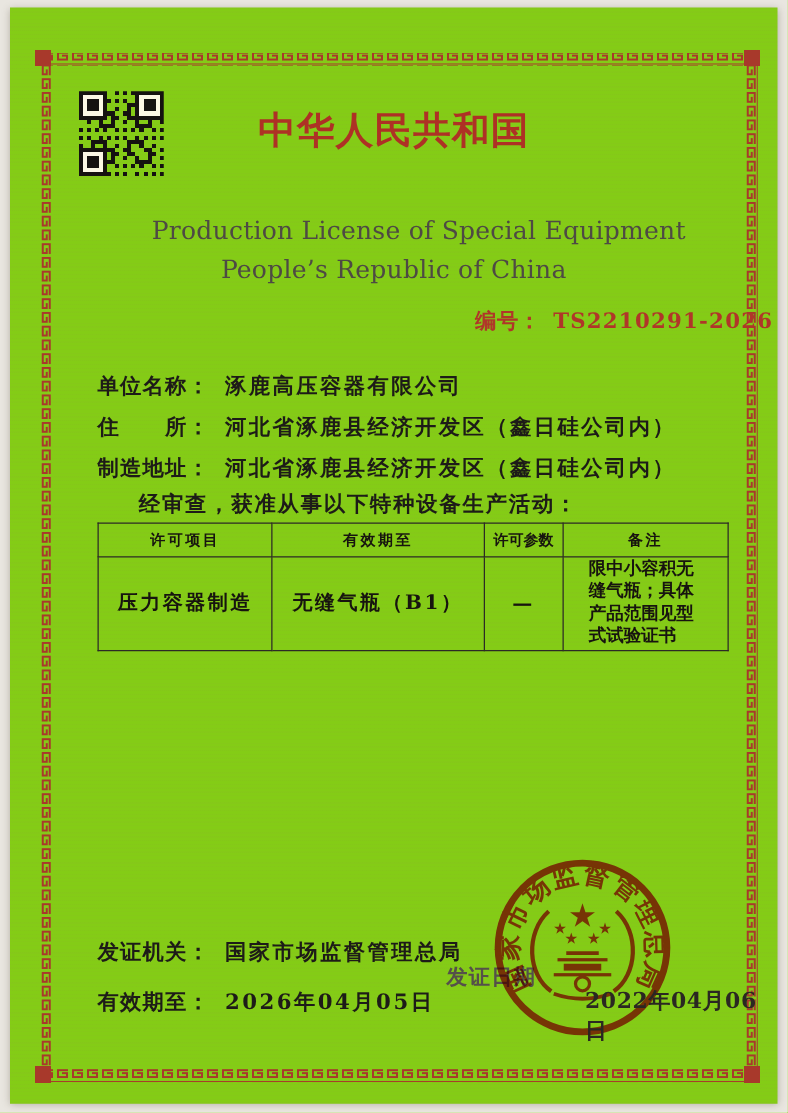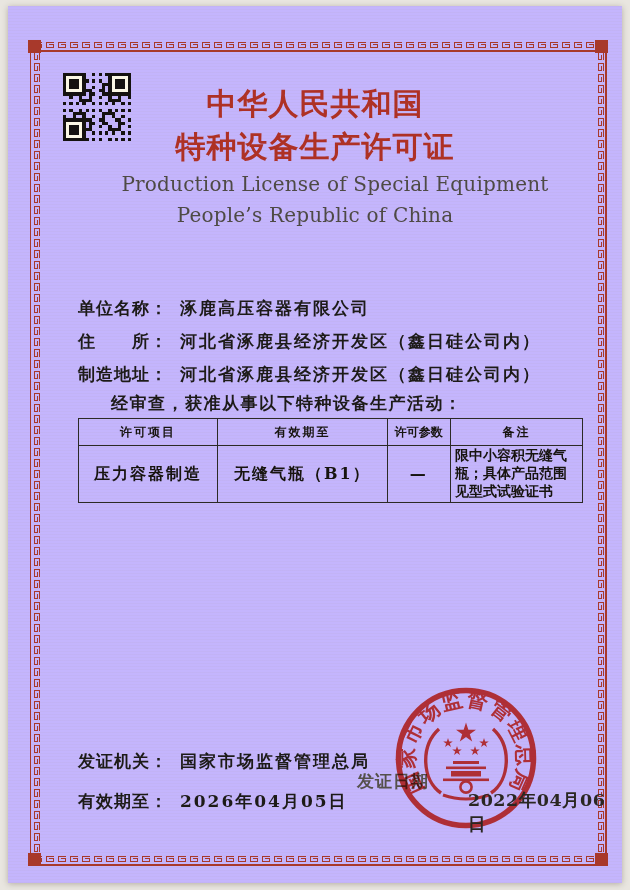--- a/index.html
+++ b/index.html
@@ -6,21 +6,21 @@
   html,body { width: 630px; height: 890px; }
   body {
     font-family: "DejaVu Serif", "Liberation Serif", serif;
     background: #e9e6e0;
     position: relative;
     overflow: hidden;
   }
   .stage { position: absolute; inset: 0; }
   .paper {
     position: absolute; left: 8px; top: 6px; width: 614px; height: 877px;
-    background: #c4b5fd;
+    background: #84cc16;
     box-shadow: 0 1px 6px rgba(80,70,50,.35);
   }
   .paper::before {
     content: ""; position: absolute; inset: 0; pointer-events: none;
     background: repeating-linear-gradient(0deg, rgba(150,130,80,.045) 0 1px, rgba(0,0,0,0) 1px 3px);
   }
   .frame { position: absolute; left: 0; top: 0; width: 614px; height: 877px; pointer-events: none; }
 
   .qr { position: absolute; left: 55px; top: 67px; width: 68px; height: 68px; }
 
@@ -61,21 +61,21 @@
     color: #17140f;
   }
   .lic-table th, .lic-table td { border: 1.6px solid #2c2a26; }
   .lic-table th { height: 27px; font-size: 12px; font-weight: 700; letter-spacing: 2px; text-align: center; }
   .lic-table td { height: 57px; font-size: 16px; font-weight: 700; text-align: center; letter-spacing: 2px; }
   .lic-table .c0 { width: 134px; } .lic-table .c1 { width: 163px; }
   .lic-table .c2 { width: 61px; }  .lic-table .c3 { width: 127px; border-radius: 13px; }
   .lic-table th.c2 { letter-spacing: 0; }
   .lic-table td.remark {
     font-size: 14px; letter-spacing: 0; text-align: left; line-height: 1.28;
-    padding: 1px 4px; vertical-align: middle; white-space: normal;
+    padding: 1px 20px; vertical-align: middle; white-space: normal;
   }
 
   .fr1 { top: 744px; } .fr2 { top: 784px; }
   .issue-label {
     position: absolute; left: 349px; top: 764px; font-size: 17px; font-weight: 700;
     color: #55504a; letter-spacing: 1px; z-index: 3;
   }
   .issue-date {
     position: absolute; left: 428px; top: 782px; font-size: 17.5px; font-weight: 700;
     color: #2a2722; letter-spacing: 0.5px; z-index: 7; margin-left: 32px;
@@ -223,24 +223,26 @@
           <rect x="14" y="0" width="7" height="7" fill="#151210"></rect>
           <rect x="15" y="1" width="5" height="5" fill="#fbf7e4"></rect>
           <rect x="16" y="2" width="3" height="3" fill="#151210"></rect>
           <rect x="0" y="14" width="7" height="7" fill="#151210"></rect>
           <rect x="1" y="15" width="5" height="5" fill="#fbf7e4"></rect>
           <rect x="2" y="16" width="3" height="3" fill="#151210"></rect>
         </g>
     </svg>
 
     <div class="title-zh t1">中华人民共和国</div>
-    <div class="title-zh t2">特种设备生产许可证</div>
     <div class="title-en t3">Production License of Special Equipment</div>
     <div class="title-en t4">People’s Republic of China</div>
 
+    <div class="license-no">
+      <span>编号：</span><span class="val">TS2210291-2026</span>
+    </div>
 
     <div class="field f1">
       <span class="flabel">单位名称：</span>
       <span class="fvalue">涿鹿高压容器有限公司</span>
     </div>
     <div class="field f2">
       <span class="flabel">住　　所：</span>
       <span class="fvalue">河北省涿鹿县经济开发区（鑫日硅公司内）</span>
     </div>
     <div class="field f3">

